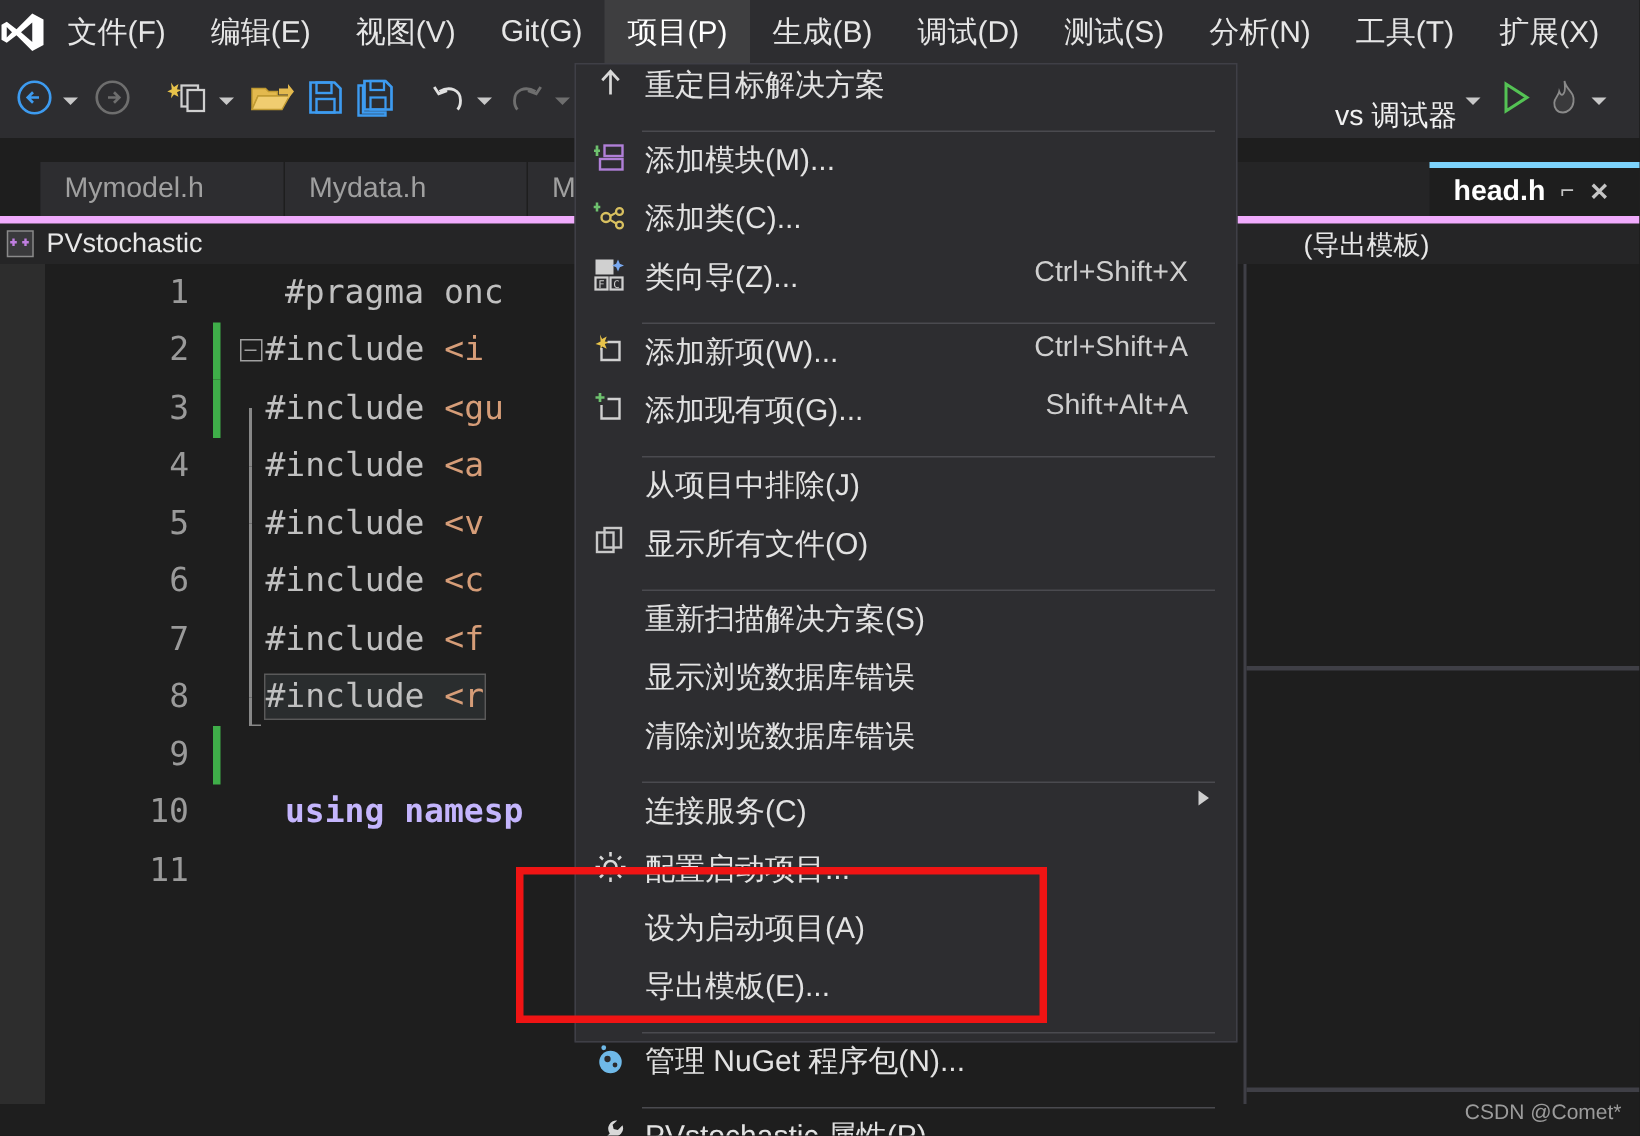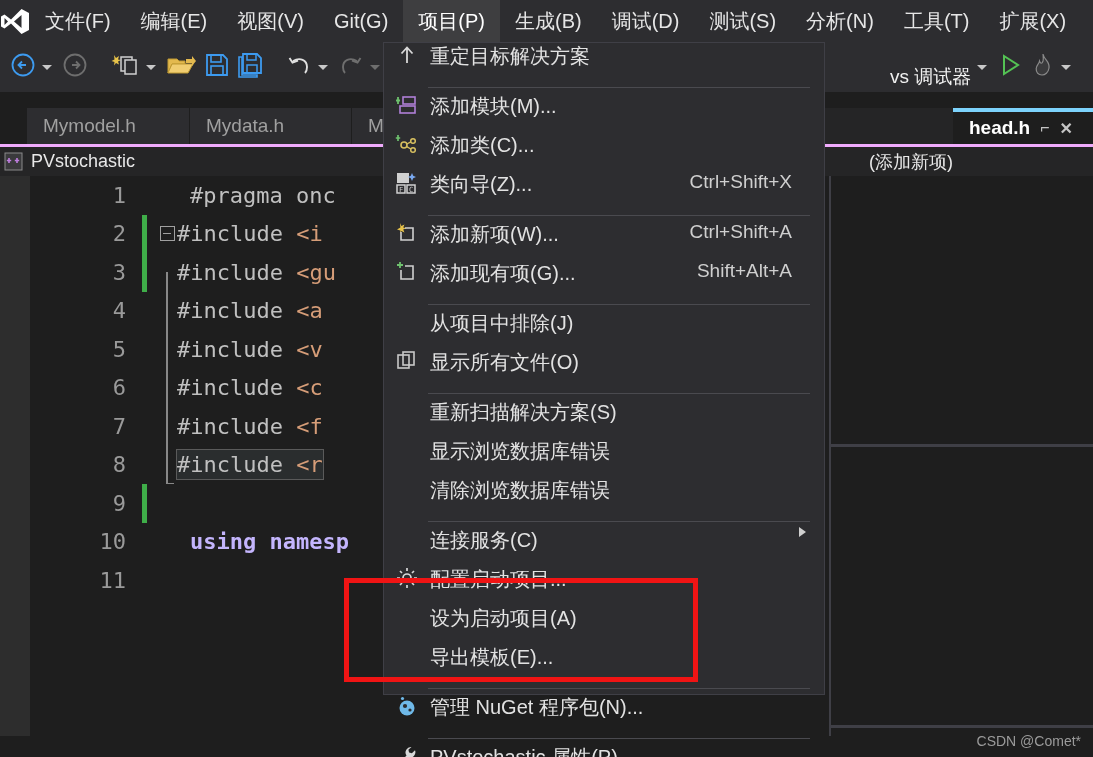--- a/index.html
+++ b/index.html
@@ -108,21 +108,21 @@
     font-size: 16px;
     display: inline-flex; align-items: center;
     cursor: pointer;
   }
 
   
   #navbar {
     position: absolute; left: 0; top: 144px;
     width: 1093px; height: 32px;
     background: #252526;
-    border-top: 3px solid #f0abfc;
+    border-top: 5px solid #f0abfc;
     display: flex; align-items: center;
   }
   #navbar-left {
     display: flex; align-items: center;
     width: 829px; height: 100%;
     padding-left: 4px;
   }
   #navbar-right {
     display: flex; align-items: center;
     flex: 1; height: 100%;
@@ -457,21 +457,21 @@
       <span class="nav-icon">
         <svg width="19" height="19" viewBox="0 0 19 19">
           <rect x="1" y="1" width="17" height="17" fill="#3a3a3c" stroke="#8a8a8a" stroke-width="1"></rect>
           <path d="M5 6 v5 M2.8 8.5 h4.4" stroke="#c07ee0" stroke-width="1.6"></path>
           <path d="M13 6 v5 M10.8 8.5 h4.4" stroke="#c07ee0" stroke-width="1.6"></path>
         </svg>
       </span>
       <span class="nav-text">PVstochastic</span>
     </div>
     <div id="navbar-right">
-      <span class="nav-text">(添加新项)</span>
+      <span class="nav-text">(导出模板)</span>
     </div>
   </div>
 
   <div id="editor">
     <div id="leftstrip"></div>
     <div id="code-area">
         <div class="code-line">
           <div class="lnum">1</div>
           <div class="changebar"></div>
           <div class="fold"></div>

